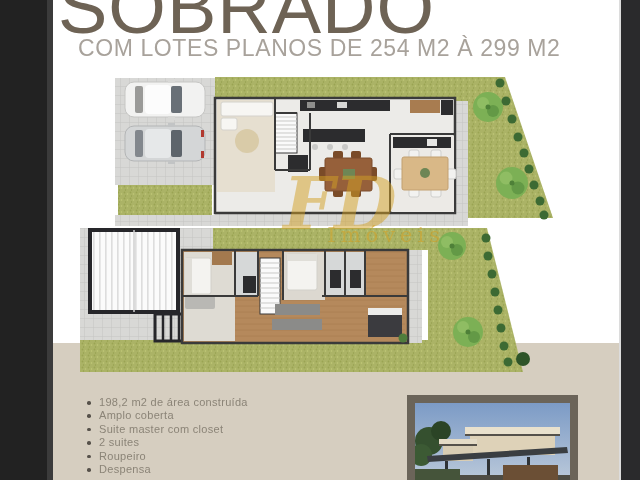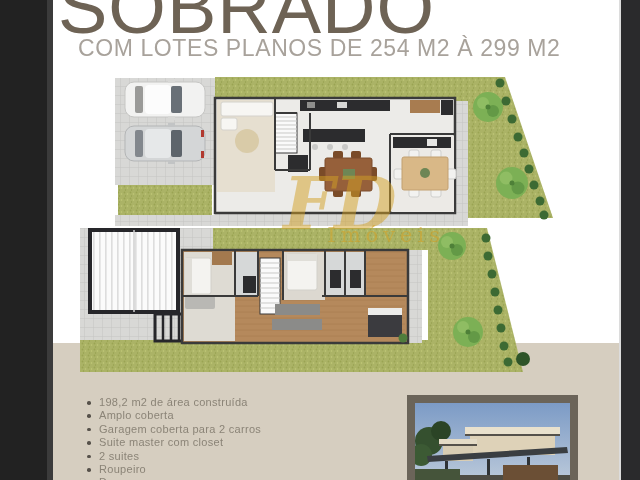--- a/index.html
+++ b/index.html
@@ -272,21 +272,20 @@
   </div>
 
   <div class="watermark">
     <div class="wm-initials">FD</div>
     <div class="wm-name">Imóveis</div>
   </div>
 
   <ul class="features">
     <li>198,2 m2 de área construída</li>
     <li>Amplo coberta</li>
-    <li>Garagem coberta para 2 carros</li>
     <li>Suite master com closet</li>
     <li>2 suites</li>
     <li>Roupeiro</li>
     <li>Despensa</li>
   </ul>
 
   <div class="photo-frame">
     <svg width="155" height="94" viewBox="0 0 155 94">
       <defs>
         <linearGradient id="sky" x1="0" y1="0" x2="0" y2="1">

